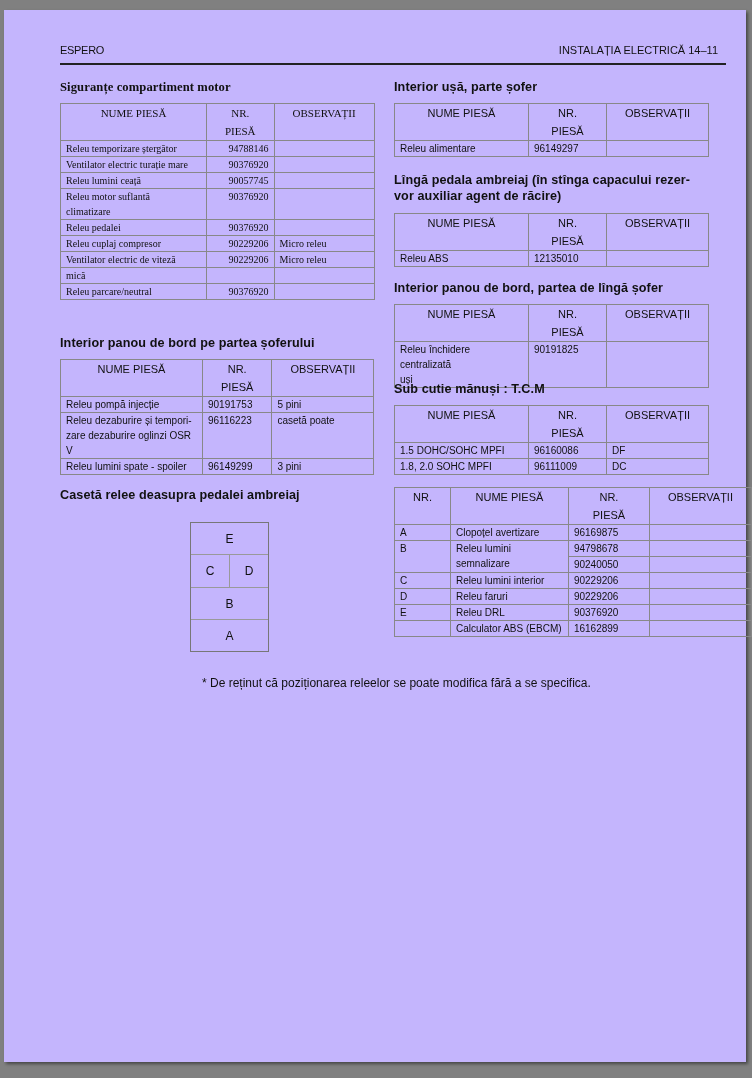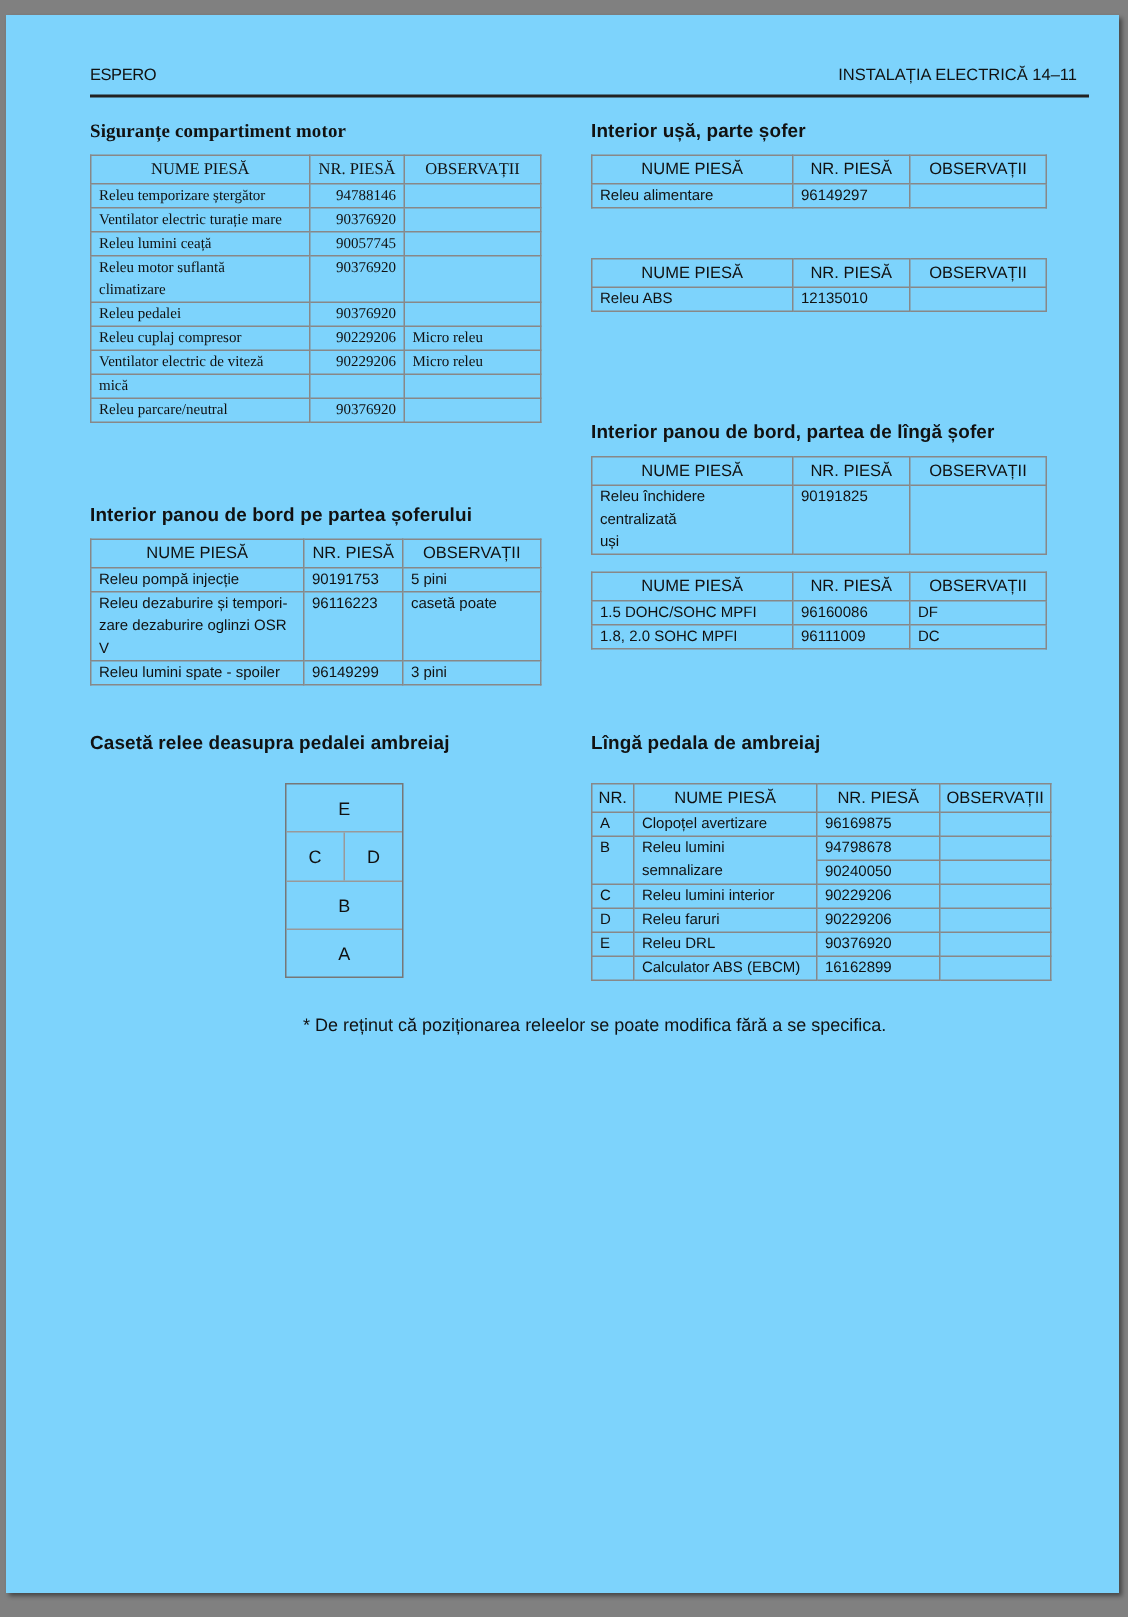--- a/index.html
+++ b/index.html
@@ -7,32 +7,32 @@
     width: 752px; height: 1078px;
     background: #808080;
     position: relative;
     overflow: hidden;
     font-family: "Liberation Sans", "DejaVu Sans", sans-serif;
     color: #111;
   }
   .page {
     position: absolute; left: 4px; top: 10px;
     width: 742px; height: 1052px;
-    background: #7dd3fc;
+    background: #c4b5fd;
     box-shadow: 2px 2px 3px rgba(0,0,0,0.45);
   }
   .hdr-left { position: absolute; left: 56px; top: 34px; font-size: 11px; letter-spacing: -0.3px; }
   .hdr-right { position: absolute; right: 28px; top: 34px; font-size: 11px; }
   .hdr-rule { position: absolute; left: 56px; top: 53px; width: 666px; height: 2px; background: #222; }
 
   .section { position: absolute; }
   .sec-title { font-weight: bold; font-size: 12.6px; margin: 0 0 8px 0; line-height: 16px; letter-spacing: 0.1px; }
   table { border-collapse: collapse; font-size: 10px; }
   th, td { border: 1px solid #888; padding: 0 5px; height: 15px; line-height: 15px; vertical-align: top; }
-  th { font-weight: normal; font-size: 11px; text-align: center; height: 18px; line-height: 18px; padding: 0 4px; }
+  th { font-weight: normal; font-size: 11px; text-align: center; height: 18px; line-height: 18px; padding: 0 18px; }
   td.c { }
   td.l { text-align: left; }
   td.num { text-align: right; padding-left: 5px; }
 
   .relay-box { position: absolute; left: 190px; top: 522px; width: 77px; border: 1px solid #777; }
   .relay-box .cell { height: 31px; border-bottom: 1px solid #999; display: flex; align-items: center; justify-content: center; font-size: 12px; }
   .relay-box .cell:last-child { border-bottom: none; }
   .relay-box .split { display: flex; height: 32px; border-bottom: 1px solid #999; }
   .relay-box .split div { flex: 1; display: flex; align-items: center; justify-content: center; font-size: 12px; }
   .relay-box .split div:first-child { border-right: 1px solid #999; }
@@ -188,20 +188,24 @@
       <tr>
           <td class="l">Releu alimentare</td>
           <td class="c">96149297</td>
           <td class="c"></td>
         </tr>
     </tbody>
   </table>
 </div>
 
 <div class="section" style="left:394px; top:172px;">
+  <div class="sec-title" style="margin-bottom:9px;">
+    <div>Lîngă pedala ambreiaj (în stînga capacului rezer-</div>
+    <div>vor auxiliar agent de răcire)</div>
+  </div>
   <table>
     <colgroup>
         <col style="width:134px">
         <col style="width:78px">
         <col style="width:91px">
       </colgroup>
     <thead>
         <tr>
       <th>NUME PIESĂ</th>
       <th>NR. PIESĂ</th>
@@ -240,20 +244,21 @@
             <div>uși</div>
           </td>
           <td class="c">90191825</td>
           <td class="c"></td>
         </tr>
     </tbody>
   </table>
 </div>
 
 <div class="section" style="left:394px; top:381px;">
+  <div class="sec-title">Sub cutie mănuși : T.C.M</div>
   <table>
     <colgroup>
         <col style="width:134px">
         <col style="width:78px">
         <col style="width:91px">
       </colgroup>
     <thead>
         <tr>
       <th>NUME PIESĂ</th>
       <th>NR. PIESĂ</th>
@@ -269,21 +274,20 @@
       <tr>
           <td class="l">1.8, 2.0 SOHC MPFI</td>
           <td class="c">96111009</td>
           <td class="c">DC</td>
         </tr>
     </tbody>
   </table>
 </div>
 
 <div class="section" style="left:394px; top:487px;">
-  <div class="sec-title" style="margin-bottom:19px;">Lîngă pedala de ambreiaj</div>
   <table>
     <colgroup>
         <col style="width:25px">
         <col style="width:122px">
         <col style="width:82px">
         <col style="width:72px">
       </colgroup>
     <thead>
         <tr>
       <th>NR.</th>

